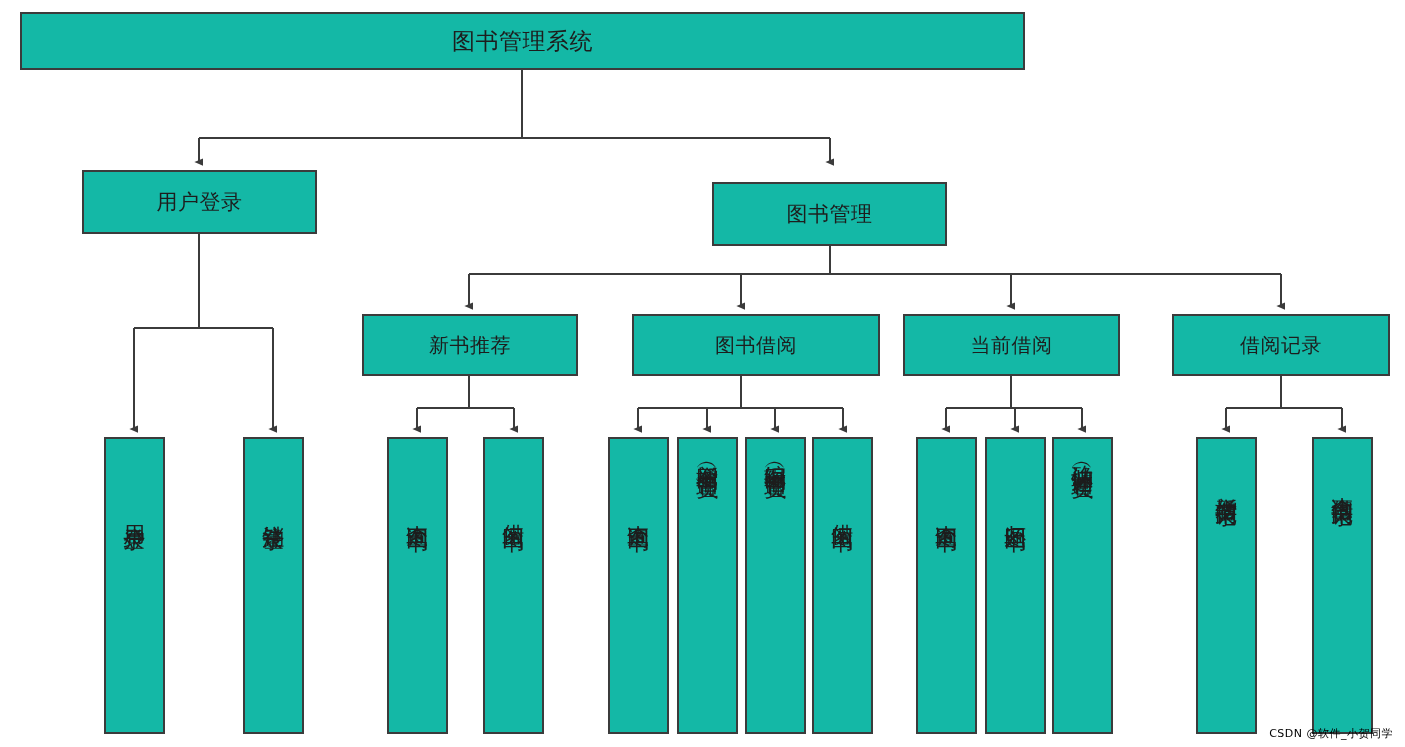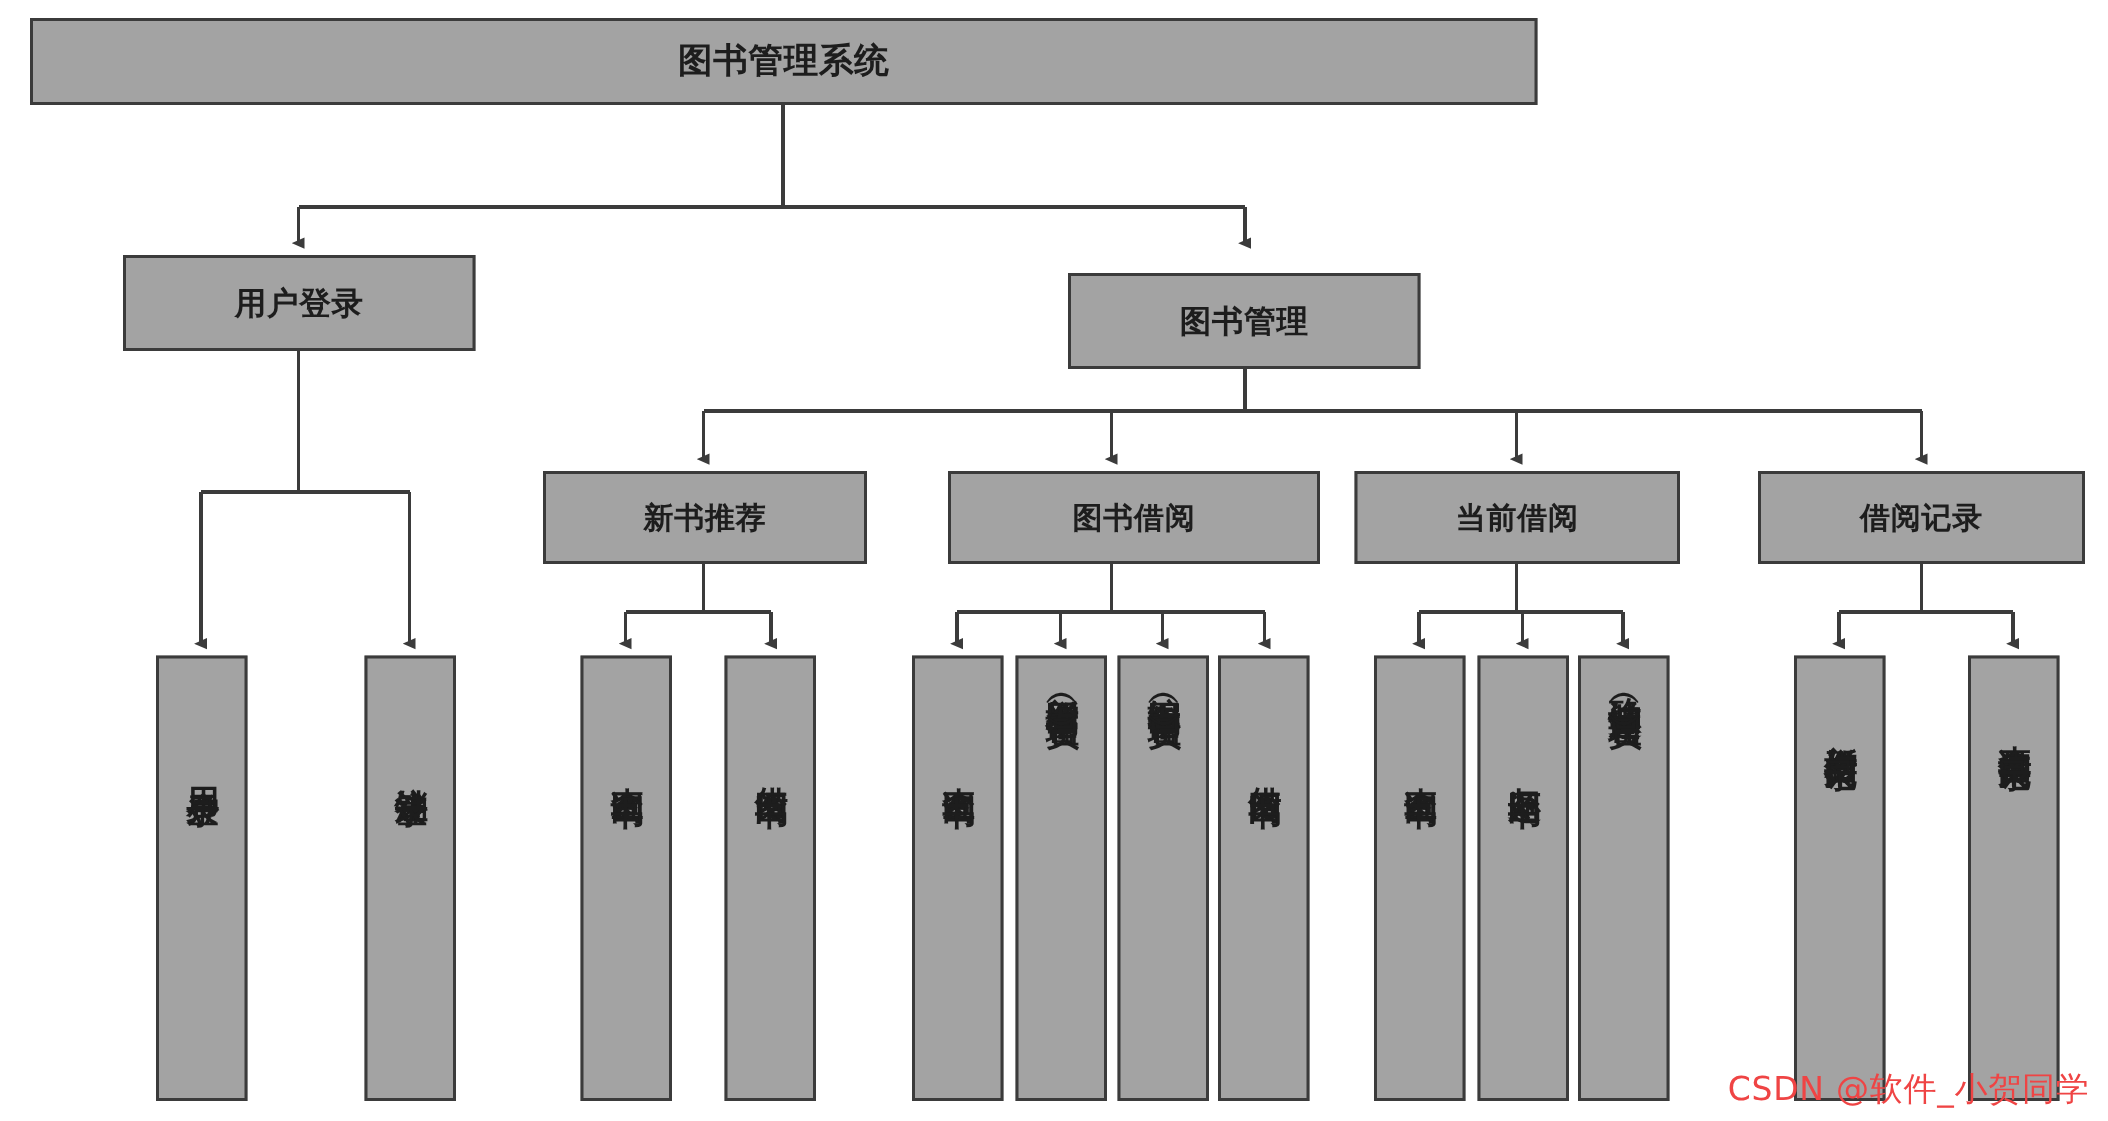--- a/index.html
+++ b/index.html
@@ -21,27 +21,26 @@
     position: absolute;
     left: 0;
     top: 0;
     width: 1405px;
     height: 747px;
     pointer-events: none;
   }
   .node {
     position: absolute;
     box-sizing: border-box;
-    background: #a3a3a3;
+    background: #14b8a6;
     border: 2px solid #3b3b3b;
     display: flex;
     align-items: center;
     justify-content: center;
     color: #1d1d1d;
-    font-weight: bold;
   }
   .node .label {
     display: block;
     text-align: center;
     line-height: 1.25;
     letter-spacing: 0.5px;
   }
   .node.root { }
   .node.root .label { font-size: 23px; }
   .node.level2 .label { font-size: 21px; }
@@ -65,22 +64,22 @@
   .node.leaf.mid2 .label {
     margin-top: 34px;
   }
   .node.leaf.topal .label {
     margin-top: 2px;
   }
   .watermark {
     position: absolute;
     right: 12px;
     bottom: 6px;
-    font-size: 22px;
-    color: #ef4444;
+    font-size: 11px;
+    color: #000000;
     letter-spacing: 0.5px;
     white-space: nowrap;
     user-select: none;
   }
 </style>
 </head>
 <body>
 
 <div id="canvas">
 

